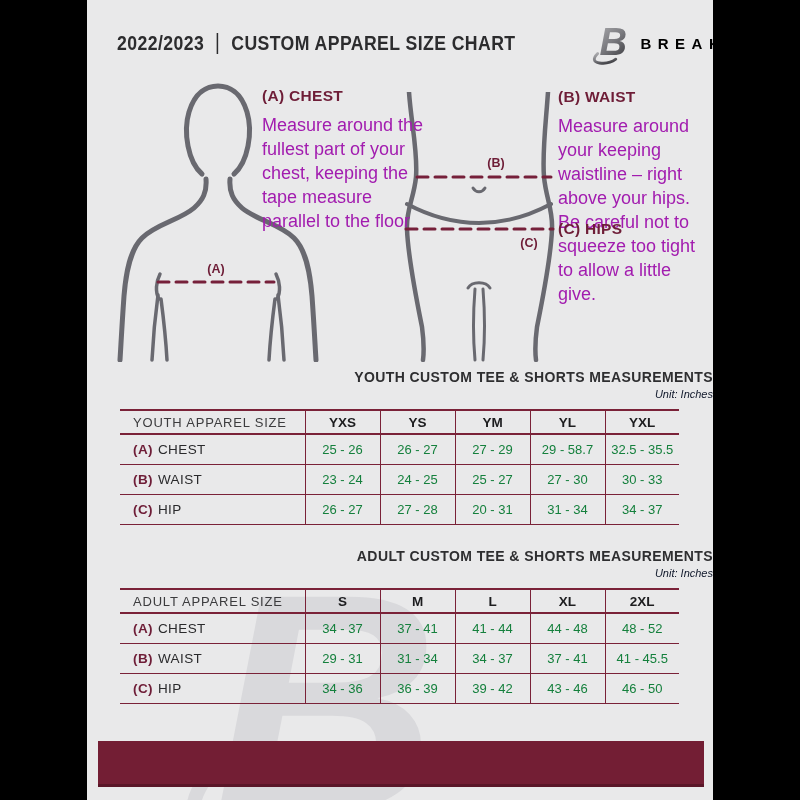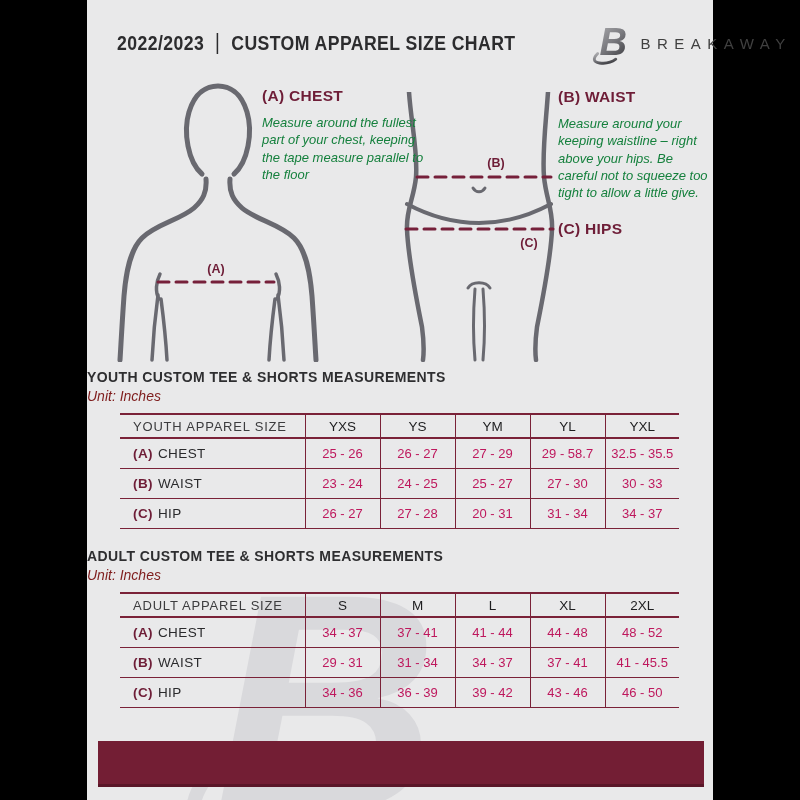--- a/index.html
+++ b/index.html
@@ -9,55 +9,55 @@
   .stage { position:relative; width:800px; height:800px; background:#000; overflow:hidden; }
   .page  { position:absolute; left:87px; top:0; width:626px; height:800px; background:#e9e9ea; }
 
   
   .hdr { position:absolute; left:30px; right:14px; top:22px; height:42px;
          display:flex; justify-content:space-between; align-items:center; z-index:1; }
   .hdr-title { white-space:nowrap; font-weight:800; font-size:21px; letter-spacing:.5px;
                color:#2c2c2e; transform:scaleX(.84); transform-origin:left center; }
   .hdr-sep { font-weight:300; font-size:22px; margin:0 13px; position:relative; top:-1px; }
   .brand { display:flex; align-items:center; gap:9px; }
-  .brand-name { font-weight:400; font-size:15px; letter-spacing:6.5px; color:#404040; }
+  .brand-name { font-weight:700; font-size:15px; letter-spacing:6.5px; color:#000000; }
 
   
   .instr { position:absolute; z-index:1; }
   .instr h3 { font-size:15.5px; font-weight:800; color:#6e1d37; letter-spacing:.3px; }
-  .instr p  { margin-top:9px; font-size:13px; font-style:italic; color:#15803d;
+  .instr p  { margin-top:9px; font-size:18px; color:#a21caf;
               line-height:1.33; white-space:pre-line; }
   .instr-a { left:175px; top:87px;  width:166px; }
   .instr-b { left:471px; top:88px;  width:152px; }
   .instr-c { left:471px; top:220px; width:152px; }
 
   .fig { position:absolute; z-index:1; }
   .fig-torso { left:23px;  top:82px; }
   .fig-hips  { left:308px; top:92px; }
   .fig path, .fig line { fill:none; stroke-linecap:round; }
   .body-line   { stroke:#696970; }
   .dash-line   { stroke:#76203a; stroke-width:3; stroke-dasharray:11 7; }
   .fig text    { font-family:"Liberation Sans", sans-serif; font-size:12.5px;
                  font-weight:800; fill:#6e1d37; }
 
   
   .tbl-section { position:absolute; left:0; right:0; z-index:1; }
   .tbl-youth { top:369px; }
   .tbl-adult { top:548px; }
-  .tbl-title { text-align:left; font-size:14px; font-weight:700; letter-spacing:.4px; color:#2e2e30; }
-  .tbl-unit  { text-align:left; font-size:14px; font-style:italic; color:#7f1d1d; margin-top:3px; }
+  .tbl-title { text-align:right; font-size:14px; font-weight:700; letter-spacing:.4px; color:#2e2e30; }
+  .tbl-unit  { text-align:right; font-size:11px; font-style:italic; color:#0f172a; margin-top:3px; }
   table { border-collapse:collapse; table-layout:fixed; width:559px;
           margin:9px 0 0 33px; border-top:2.5px solid #7a2238; }
   col.c-lbl { width:185px; } col.c-sz { width:75px; } col.c-sz-last { width:74px; }
   th { height:24px; } td { height:30px; }
-  thead th { border-bottom:2px solid #7a2238; font-size:13.5px; font-weight:400;
+  thead th { border-bottom:2px solid #7a2238; font-size:13.5px; font-weight:700;
              color:#1d1d1f; text-align:center; }
   thead th.lbl { font-weight:400; font-size:13px; letter-spacing:.8px; color:#3c3c3e;
                  text-align:left; padding-left:13px; }
-  tbody td { border-bottom:1.5px solid #7a2238; font-size:13px; color:#be185d; text-align:center; }
+  tbody td { border-bottom:1.5px solid #7a2238; font-size:13px; color:#15803d; text-align:center; }
   tbody td.lbl { text-align:left; padding-left:13px; font-size:13.5px;
                  letter-spacing:.4px; color:#2a2a2c; }
   .key { color:#6e1d37; font-weight:800; margin-right:5px; }
   th:not(.lbl), td:not(.lbl) { border-left:1.5px solid #7a2238; }
 
   
   .watermark { position:absolute; left:85px; top:542px; z-index:0; }
   .footer-bar { position:absolute; left:11px; top:741px; width:606px; height:46px;
                 background:#731e34; border-bottom:3px solid #5a1628; z-index:2; }
 </style>

